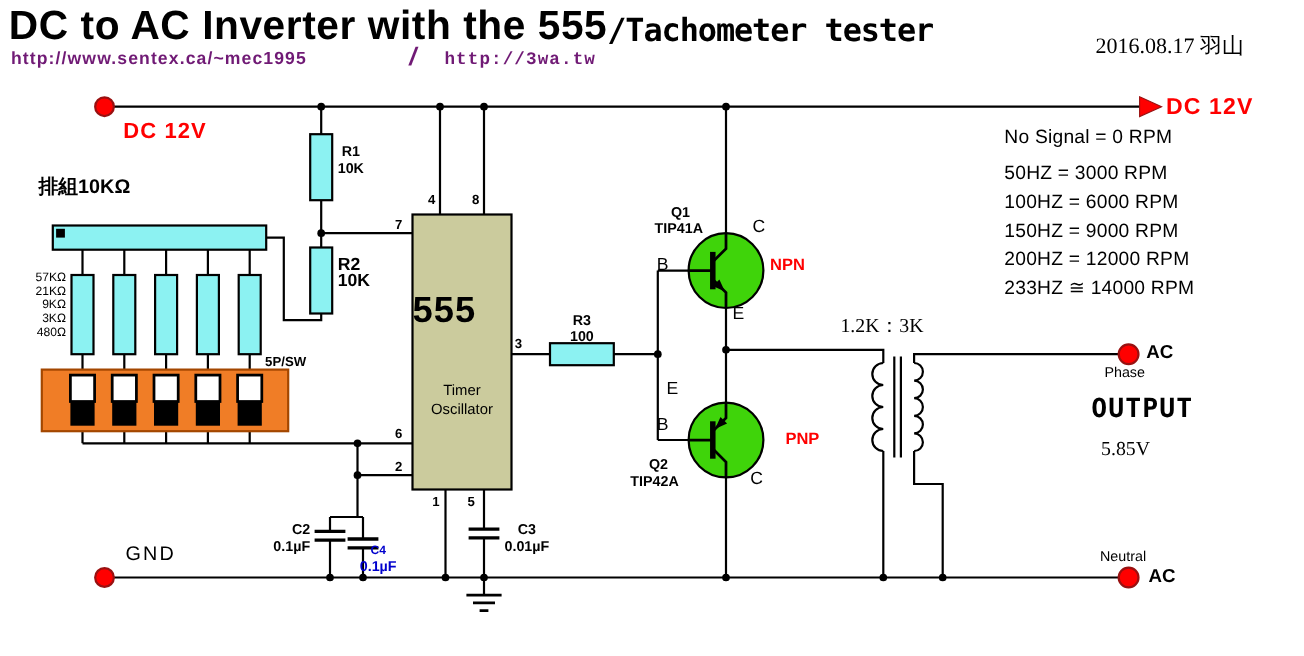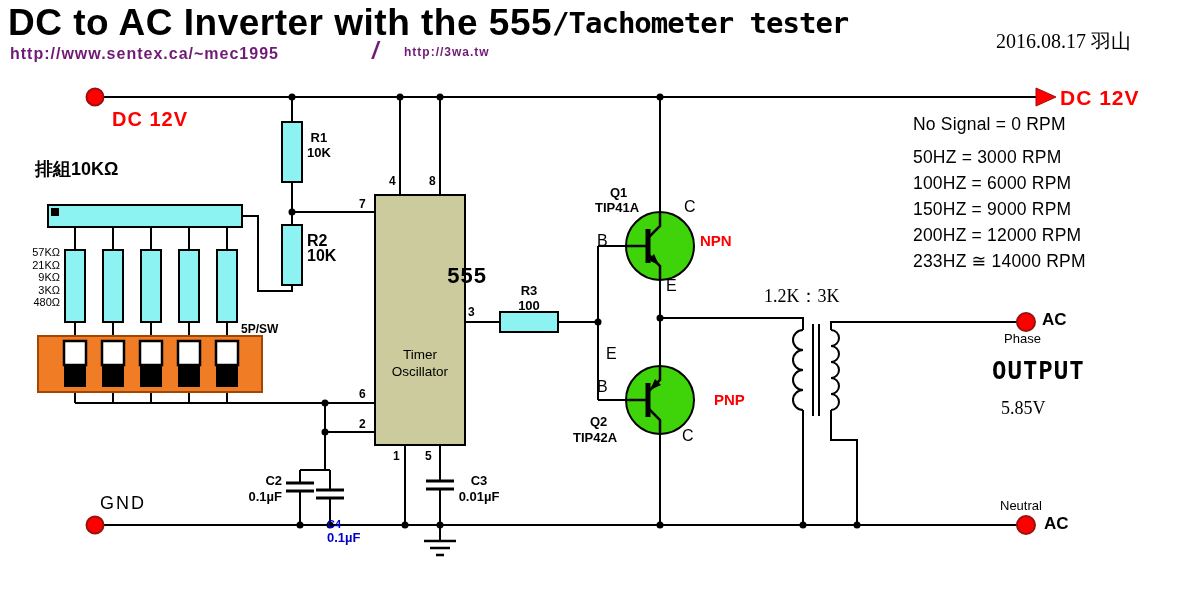--- a/index.html
+++ b/index.html
@@ -125,34 +125,34 @@
 
     <g>
       <circle cx="95" cy="97" r="8.5" fill="#FF0000" stroke="#991111" stroke-width="2"></circle>
       <circle cx="95" cy="525" r="8.5" fill="#FF0000" stroke="#991111" stroke-width="2"></circle>
       <circle cx="1026" cy="322" r="9" fill="#FF0000" stroke="#991111" stroke-width="2"></circle>
       <circle cx="1026" cy="525" r="9" fill="#FF0000" stroke="#991111" stroke-width="2"></circle>
       <polygon points="1036,88 1056,97 1036,106" fill="#FF0000" stroke="#991111"></polygon>
     </g>
   </svg>
 
-  <div class="lbl" style="left:8px;top:2px;display:flex;align-items:center;">
+  <div class="lbl" style="left:8px;top:2px;display:flex;align-items:flex-end;">
     <span class="b" style="font-size:37px;font-weight:900;letter-spacing:0.5px;">DC to AC Inverter with the 555</span>
     <span class="mono b" style="font-size:29px;letter-spacing:-1px;">/Tachometer tester</span>
   </div>
 
   <span class="lbl ser" style="left:996px;top:28px;font-size:20px;">2016.08.17 羽山</span>
 
   <span class="lbl b navy" style="left:10px;top:45px;font-size:16px;letter-spacing:1px;">http://www.sentex.ca/~mec1995</span>
   <span class="lbl b navy" style="left:372px;top:38px;font-size:23px;font-style:italic;">/</span>
-  <span class="lbl b navy" style="left:404px;top:45px;font-size:12px;letter-spacing:1px;">http://3wa.tw</span>
+  <span class="lbl b navy" style="left:404px;top:45px;font-size:16px;letter-spacing:1px;font-family:Liberation Mono, monospace;">http://3wa.tw</span>
 
   <span class="lbl b red" style="left:112px;top:108px;font-size:20px;letter-spacing:1px;">DC 12V</span>
   <span class="lbl b red" style="left:1060px;top:86px;font-size:21px;letter-spacing:1px;">DC 12V</span>
-  <span class="lbl" style="left:100px;top:493px;font-size:18px;letter-spacing:2px;">GND</span>
+  <span class="lbl" style="left:114px;top:493px;font-size:18px;letter-spacing:2px;">GND</span>
 
   <div class="lbl" style="left:913px;top:111px;font-size:17.5px;line-height:26px;letter-spacing:0.2px;">
     <div style="margin-bottom:7px;">No Signal = 0 RPM</div>
     <div>50HZ = 3000 RPM</div>
     <div>100HZ = 6000 RPM</div>
     <div>150HZ = 9000 RPM</div>
     <div>200HZ = 12000 RPM</div>
     <div>233HZ ≅ 14000 RPM</div>
   </div>
 
@@ -183,21 +183,21 @@
 
   <span class="lbl pin" style="left:389px;top:174px;">4</span>
   <span class="lbl pin" style="left:429px;top:174px;">8</span>
   <span class="lbl pin" style="left:359px;top:197px;">7</span>
   <span class="lbl pin" style="left:468px;top:305px;">3</span>
   <span class="lbl pin" style="left:359px;top:387px;">6</span>
   <span class="lbl pin" style="left:359px;top:417px;">2</span>
   <span class="lbl pin" style="left:393px;top:449px;">1</span>
   <span class="lbl pin" style="left:425px;top:449px;">5</span>
 
-  <span class="lbl" style="left:375px;top:263px;width:112px;text-align:right;font-size:22px;font-weight:900;letter-spacing:1px;">555</span>
+  <span class="lbl" style="left:375px;top:263px;width:112px;text-align:left;font-size:33px;font-weight:900;letter-spacing:1px;">555</span>
   <span class="lbl" style="left:375px;top:347px;width:90px;text-align:center;font-size:13.5px;">Timer</span>
   <span class="lbl" style="left:375px;top:364px;width:90px;text-align:center;font-size:13.5px;">Oscillator</span>
 
   <span class="lbl b" style="left:610px;top:185px;font-size:13px;">Q1</span>
   <span class="lbl b" style="left:595px;top:200px;font-size:13px;">TIP41A</span>
   <span class="lbl" style="left:684px;top:198px;font-size:16px;">C</span>
   <span class="lbl" style="left:597px;top:232px;font-size:16px;">B</span>
   <span class="lbl" style="left:666px;top:277px;font-size:16px;">E</span>
   <span class="lbl b red" style="left:700px;top:232px;font-size:15px;">NPN</span>
 
@@ -205,21 +205,21 @@
   <span class="lbl" style="left:597px;top:378px;font-size:16px;">B</span>
   <span class="lbl" style="left:682px;top:427px;font-size:16px;">C</span>
   <span class="lbl b red" style="left:694px;top:391px;font-size:15px;margin-left:20px;">PNP</span>
   <span class="lbl b" style="left:590px;top:414px;font-size:13px;text-align:center;">Q2</span>
   <span class="lbl b" style="left:573px;top:430px;font-size:13px;">TIP42A</span>
 
   <div class="lbl b" style="left:220px;top:473px;width:62px;text-align:right;font-size:13px;line-height:16px;">
     <div>C2</div>
     <div>0.1µF</div>
   </div>
-  <div class="lbl b blue" style="left:327px;top:518px;line-height:13px;">
+  <div class="lbl b blue" style="left:327px;top:495px;line-height:13px;text-align:center;">
     <div style="font-size:11px;">C4</div>
     <div style="font-size:13px;">0.1µF</div>
   </div>
   <div class="lbl b" style="left:448px;top:473px;width:62px;text-align:center;font-size:13px;line-height:16px;">
     <div>C3</div>
     <div>0.01µF</div>
   </div>
 
   <span class="lbl ser" style="left:764px;top:284px;font-size:18px;">1.2K：3K</span>
 

